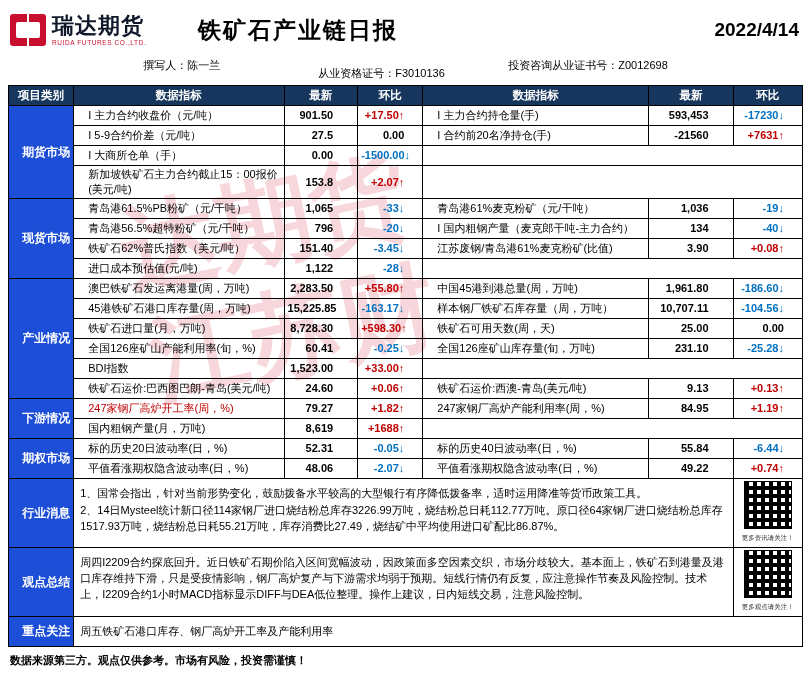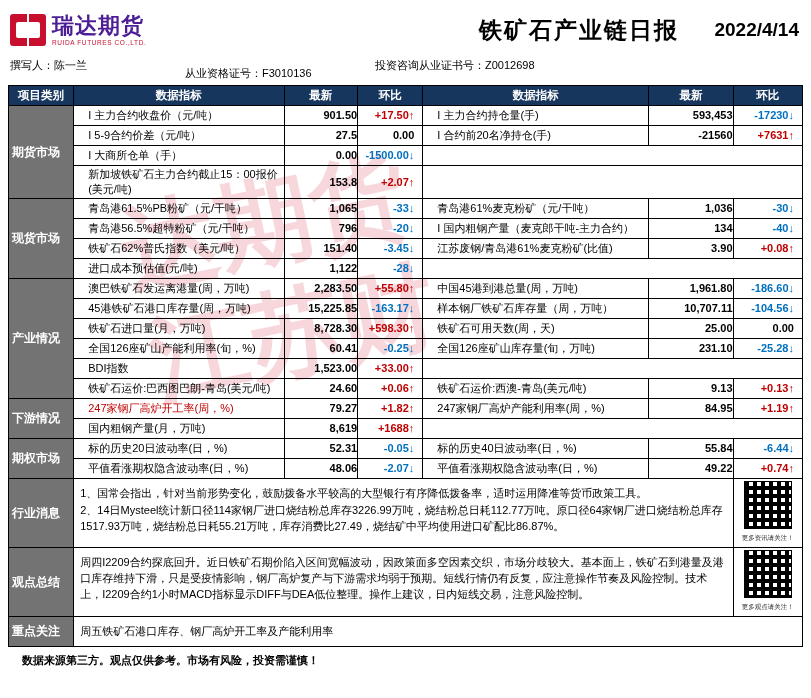--- a/index.html
+++ b/index.html
@@ -13,53 +13,53 @@
   .page{position:relative;width:811px;height:698px;box-sizing:border-box;padding:0 8px;}
 
   
   .header{display:flex;align-items:center;height:52px;padding-top:4px;}
   .logo{display:flex;align-items:center;width:190px;flex:none;}
   .logo-mark{width:40px;height:40px;flex:none;position:relative;}
   .logo-mark .d1{position:absolute;left:2px;top:4px;width:17px;height:32px;background:#c8102e;border-radius:3px 0 0 3px;}
   .logo-mark .d2{position:absolute;left:21px;top:4px;width:17px;height:32px;background:#c8102e;border-radius:0 3px 3px 0;}
   .logo-mark .d3{position:absolute;left:8px;top:12px;width:24px;height:16px;background:#ffffff;border-radius:2px;}
   .logo-text{margin-left:4px;}
-  .logo-cn{font-size:22px;font-weight:bold;color:#4c1d95;letter-spacing:1px;line-height:24px;}
+  .logo-cn{font-size:22px;font-weight:bold;color:#0f172a;letter-spacing:1px;line-height:24px;}
   .logo-en{font-size:6.5px;color:#c8102e;letter-spacing:.6px;line-height:9px;}
-  .title{flex:1;text-align:right;font-size:23px;font-weight:bold;letter-spacing:2px;}
+  .title{flex:1;text-align:left;font-size:23px;font-weight:bold;letter-spacing:2px;}
   .date{width:120px;flex:none;text-align:right;font-size:19px;font-weight:bold;padding-right:4px;}
 
-  .byline{display:flex;font-size:11px;padding:2px 2px 4px 2px;gap:0;}
+  .byline{display:flex;font-size:11px;padding:2px 2px 4px 2px;gap:0;justify-content:center;}
   .byline span{white-space:nowrap;}
   .byline .b1{width:175px;}
   .byline .b2{width:190px;margin-top:8px;}
   .byline .b3{}
 
   
   table{border-collapse:collapse;width:795px;table-layout:fixed;}
   th,td{border:1px solid #000;padding:1px 3px;font-size:11px;line-height:15px;height:17px;vertical-align:middle;}
   thead th{background:#17365d;color:#fff;font-weight:bold;text-align:center;font-size:11.5px;}
-  .cat{background:#737373;color:#fff;font-weight:bold;text-align:left;font-size:12px;}
+  .cat{background:#1d4ed8;color:#fff;font-weight:bold;text-align:right;font-size:12px;}
   .lbl{text-align:left;padding-left:14px;}
-  .val{text-align:right;padding-right:0;font-weight:bold;}
-  .chg{text-align:right;padding-right:8px;font-weight:bold;}
+  .val{text-align:right;padding-right:24px;font-weight:bold;}
+  .chg{text-align:right;padding-right:18px;font-weight:bold;}
   .up{color:#c00000;}
   .down{color:#0070c0;}
   .flat{color:#000;}
   .red{color:#c00000;}
   .textblock{text-align:left;padding:6px 6px;line-height:16px;font-size:11px;vertical-align:top;}
   .textblock p{margin:0 0 1px 0;}
   .qrcell{width:70px;text-align:center;vertical-align:middle;padding:2px;}
   .qr{width:46px;height:46px;margin:0 auto;background:
       linear-gradient(90deg,#000 0 4px,transparent 4px 8px),
       linear-gradient(0deg,#000 0 4px,transparent 4px 8px);
       background-size:8px 8px;background-color:#fff;border:1px solid #000;}
   .qrtext{font-size:6.5px;color:#333;margin-top:1px;white-space:nowrap;}
 
-  .footer{font-size:11px;font-weight:bold;padding:6px 2px 0 2px;margin-left:12px;}
+  .footer{font-size:11px;font-weight:bold;padding:6px 2px 0 2px;}
 
   
   .wm{position:absolute;left:0;top:120px;width:811px;height:420px;pointer-events:none;z-index:5;}
   .wm span{position:absolute;color:rgba(229,122,140,.30);font-weight:bold;white-space:nowrap;}
   .wm .w1{font-size:96px;left:120px;top:40px;transform:rotate(-12deg);}
   .wm .w2{font-size:96px;left:150px;top:150px;transform:rotate(-12deg);}
   .tblwrap{position:relative;z-index:10;}
 </style>
 </head>
 <body>
@@ -145,21 +145,21 @@
             <td class="chg up">+2.07↑</td>
             <td colspan="3"></td>
           </tr>
           <tr>
             <td class="cat" rowspan="4">现货市场</td>
             <td class="lbl">青岛港61.5%PB粉矿（元/干吨）</td>
             <td class="val">1,065</td>
             <td class="chg down">-33↓</td>
             <td class="lbl">青岛港61%麦克粉矿（元/干吨）</td>
             <td class="val">1,036</td>
-            <td class="chg down">-30↓</td>
+            <td class="chg down">-19↓</td>
           </tr>
           <tr>
             <td class="lbl">青岛港56.5%超特粉矿（元/干吨）</td>
             <td class="val">796</td>
             <td class="chg down">-20↓</td>
             <td class="lbl">I 国内粗钢产量（麦克郎干吨-主力合约）</td>
             <td class="val">134</td>
             <td class="chg down">-40↓</td>
           </tr>
           <tr>

